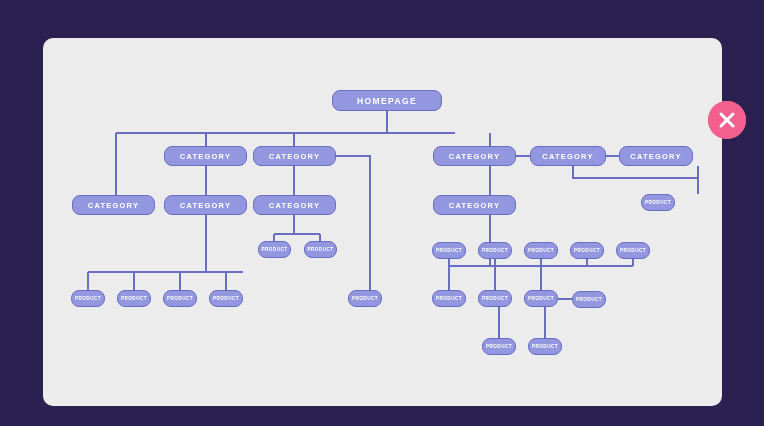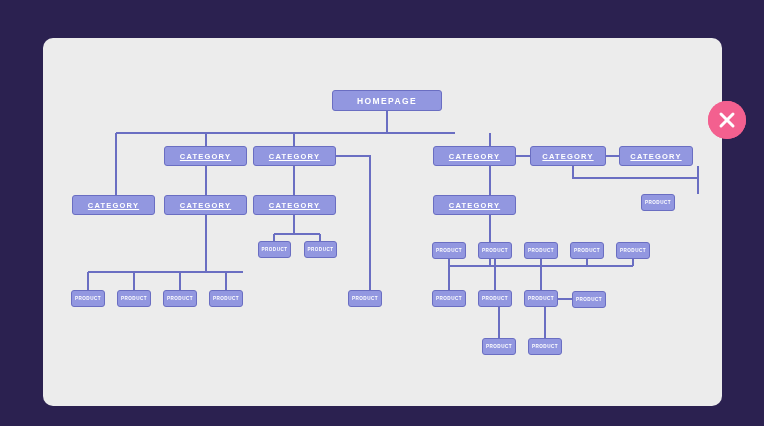--- a/index.html
+++ b/index.html
@@ -23,34 +23,34 @@
   }
   #canvas {
     position: absolute;
     left: 0; top: 0;
     width: 679px; height: 368px;
   }
   .node {
     position: absolute;
     background: #9297e0;
     border: 1.5px solid #6a6ec2;
-    border-radius: 3px;
+    border-radius: 8px;
     color: #ffffff;
     display: flex;
     align-items: center;
     justify-content: center;
     letter-spacing: 1.1px;
     font-weight: bold;
     text-align: right;
     white-space: nowrap;
     overflow: hidden;
     z-index: 5;
   }
   .node.homepage { font-size: 8.5px; letter-spacing: 1.4px; }
-  .node.category { font-size: 7.5px; letter-spacing: 1.2px; text-decoration: underline; }
+  .node.category { font-size: 7.5px; letter-spacing: 1.2px; }
   .node.product  { font-size: 4.6px; letter-spacing: 0.5px; }
 
   #close-btn {
     position: absolute;
     left: 665px; top: 63px;
     width: 38px; height: 38px;
     border-radius: 50%;
     background: #f3608f;
     border: none;
     padding: 0;

